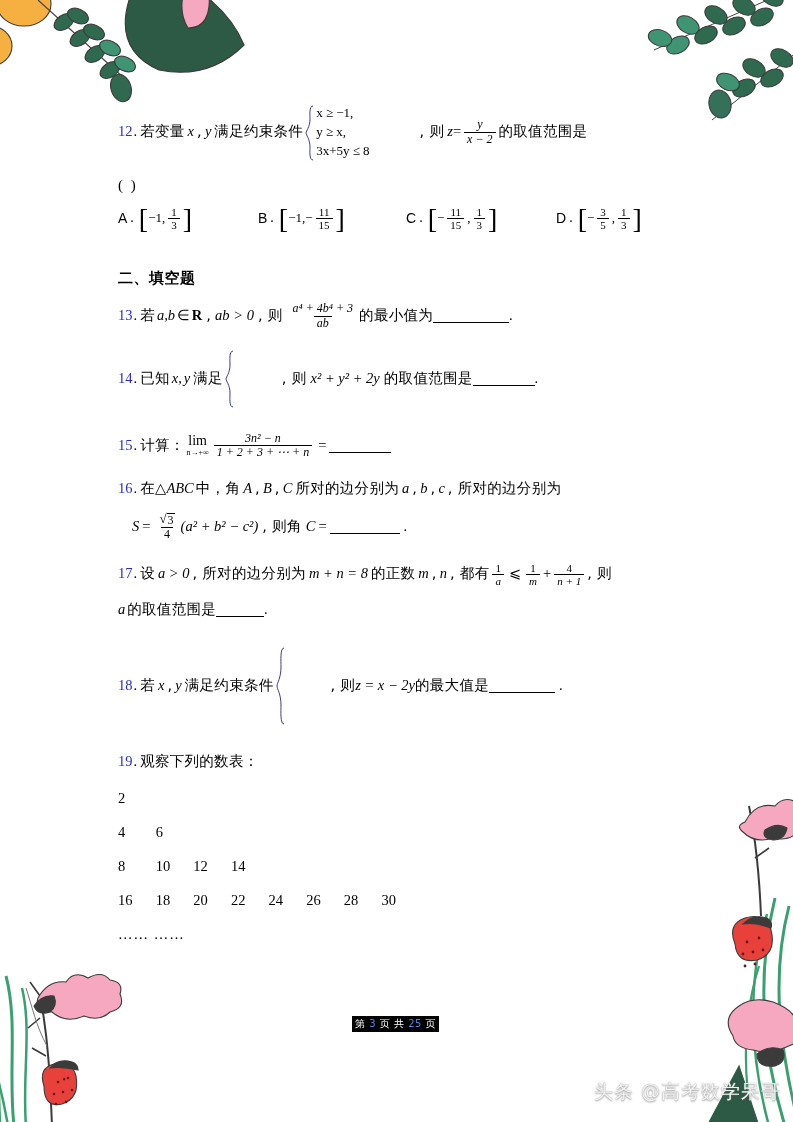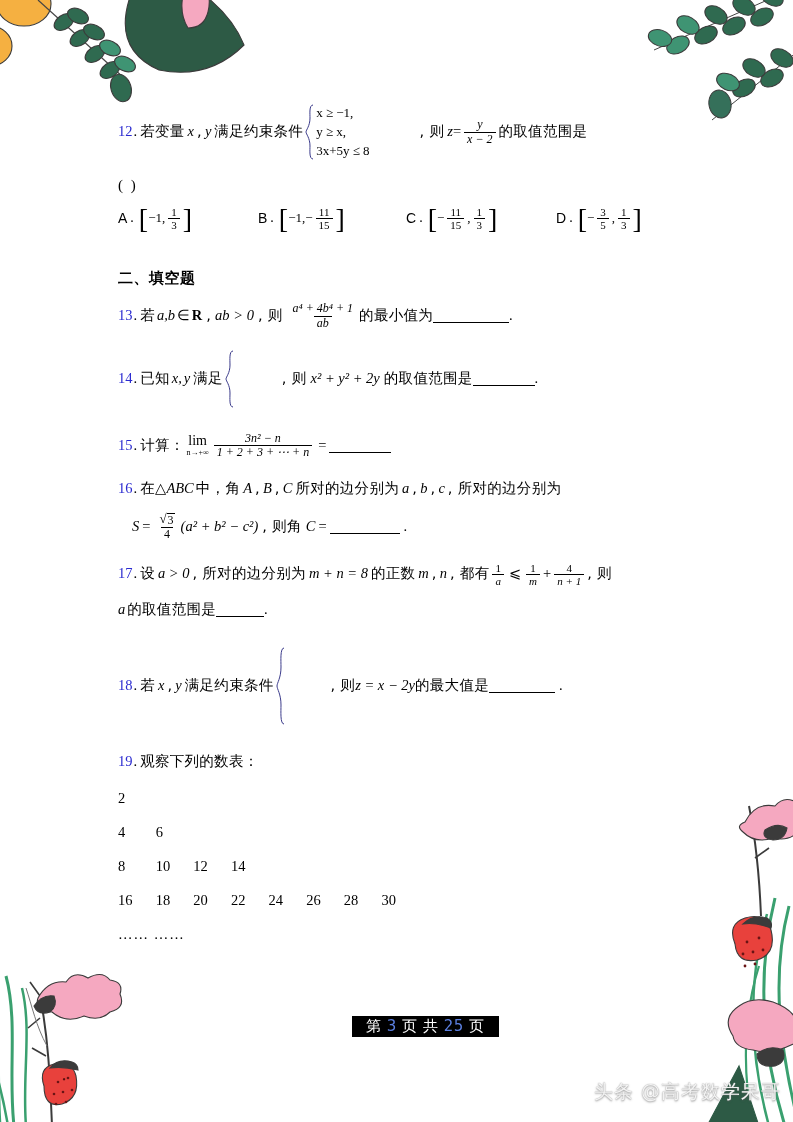--- a/index.html
+++ b/index.html
@@ -30,21 +30,21 @@
   .mt{font-family:"Liberation Serif",serif;}
 
   
   .frac{display:inline-flex;flex-direction:column;align-items:center;vertical-align:middle;
         margin:0 3px;font-size:12px;line-height:1.12;position:relative;top:0;}
   .frac .fn{padding:0 3px;}
   .frac .fd{padding:0 3px;border-top:1px solid #000;}
   .fsm{font-size:11px;}
 
   
-  .sys{display:inline-flex;align-items:flex-start;margin:0 2px;}
+  .sys{display:inline-flex;align-items:flex-end;margin:0 2px;}
   .brace{font-size:13px;line-height:1;margin-right:2px;
          display:inline-block;width:9px;text-align:center;}
   .brace svg{display:block;}
   .rows{display:inline-flex;flex-direction:column;justify-content:center;font-size:13px;line-height:1.45;}
   .rows span{white-space:nowrap;}
 
   .blank{display:inline-block;border-bottom:1px solid #000;height:.95em;vertical-align:baseline;}
   .sect{font-family:"DejaVu Sans","Liberation Sans",sans-serif;font-weight:bold;font-size:15px;
         letter-spacing:.5px;margin:6px 0 10px 0;}
   .paren{font-size:15px;letter-spacing:2px;}
@@ -59,21 +59,21 @@
   .sqrt .rad{font-size:13px;}
   .sqrt .under{border-top:1px solid #000;padding:0 1px;margin-top:1px;font-size:12px;}
 
   
   .ntable{font-family:"Liberation Serif",serif;font-size:14.5px;line-height:2.35;}
   .ntable .nrow span{display:inline-block;min-width:34px;}
   .ndots{letter-spacing:1px;}
 
   
   .pagefoot{position:absolute;left:352px;top:1016px;background:#000;color:#fff;
-            font-family:"DejaVu Sans",sans-serif;font-size:15px;padding:1px 14px;letter-spacing:.5px;}
+            font-family:"DejaVu Sans",sans-serif;font-size:10px;padding:1px 3px;letter-spacing:.5px;}
   .pagefoot b{color:#5b7fe0;font-weight:normal;}
   .watermark{position:absolute;right:12px;top:1079px;font-family:"DejaVu Sans","Liberation Sans",sans-serif;
              font-size:19px;color:#f3f3f3;letter-spacing:1px;
              text-shadow:0 0 1px #9a9a9a,0 1px 2px rgba(80,80,80,.55);white-space:nowrap;}
 </style>
 </head>
 <body>
 
 <div class="page">
 
@@ -296,21 +296,21 @@
         <span class="num">13</span>
         <span class="dot mt">.</span>
         <span class="cn">若</span>
         <span class="it" style="margin-left:2px">a,b</span>
         <span class="mt" style="margin:0 2px">∈</span>
         <span class="mt" style="font-weight:bold">R</span>
         <span class="cn" style="margin:0 4px">,</span>
         <span class="it">ab &gt; 0</span>
         <span class="cn" style="margin:0 4px">, 则</span>
         <span class="frac">
-          <span class="fn it">a⁴ + 4b⁴ + 1</span>
+          <span class="fn it">a⁴ + 4b⁴ + 3</span>
           <span class="fd it">ab</span>
         </span>
         <span class="cn">的最小值为</span>
         <span class="blank" style="width:76px"></span>
         <span class="mt">.</span>
       </div>
     </div>
 
     <div class="q" style="margin-top:20px">
       <div class="qline">

